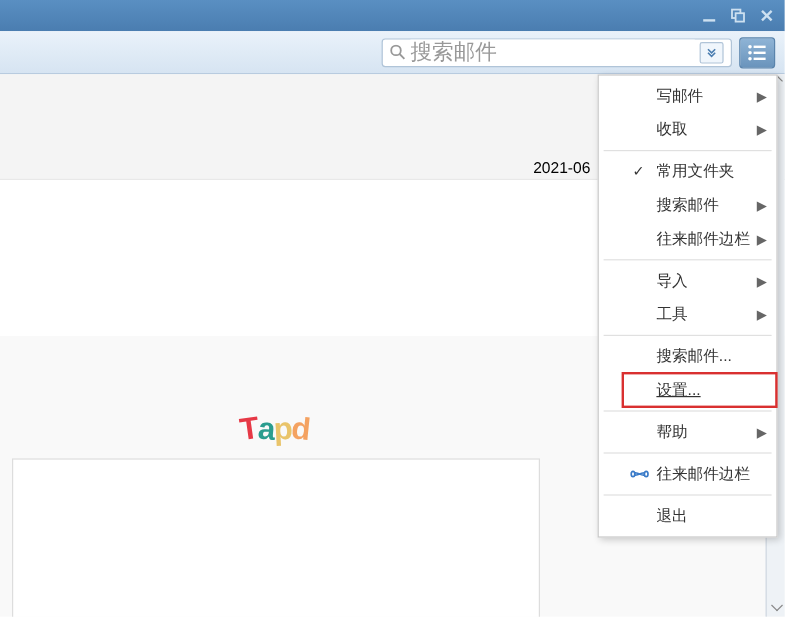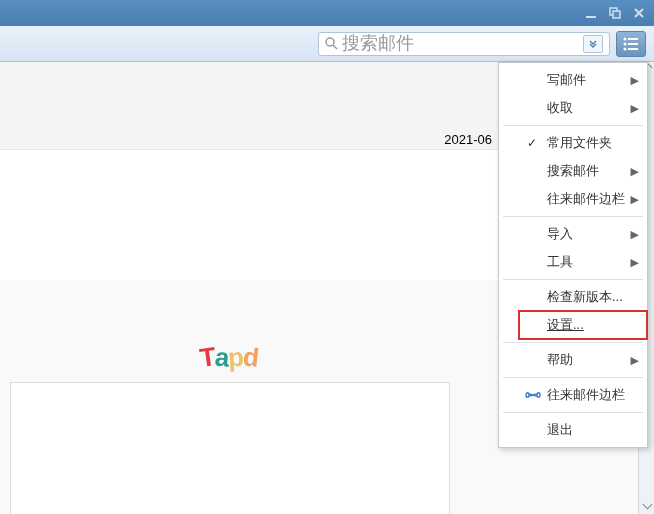--- a/index.html
+++ b/index.html
@@ -226,21 +226,21 @@
   <div class="menu-item">
     <span>导入</span>
     <span class="sub-arrow">▶</span>
   </div>
   <div class="menu-item">
     <span>工具</span>
     <span class="sub-arrow">▶</span>
   </div>
   <div class="menu-sep"></div>
   <div class="menu-item">
-    <span>检查新版本...</span>
+    <span>搜索邮件...</span>
   </div>
   <div class="menu-item highlighted">
     <span>设置...</span>
   </div>
   <div class="menu-sep"></div>
   <div class="menu-item">
     <span>帮助</span>
     <span class="sub-arrow">▶</span>
   </div>
   <div class="menu-sep"></div>

